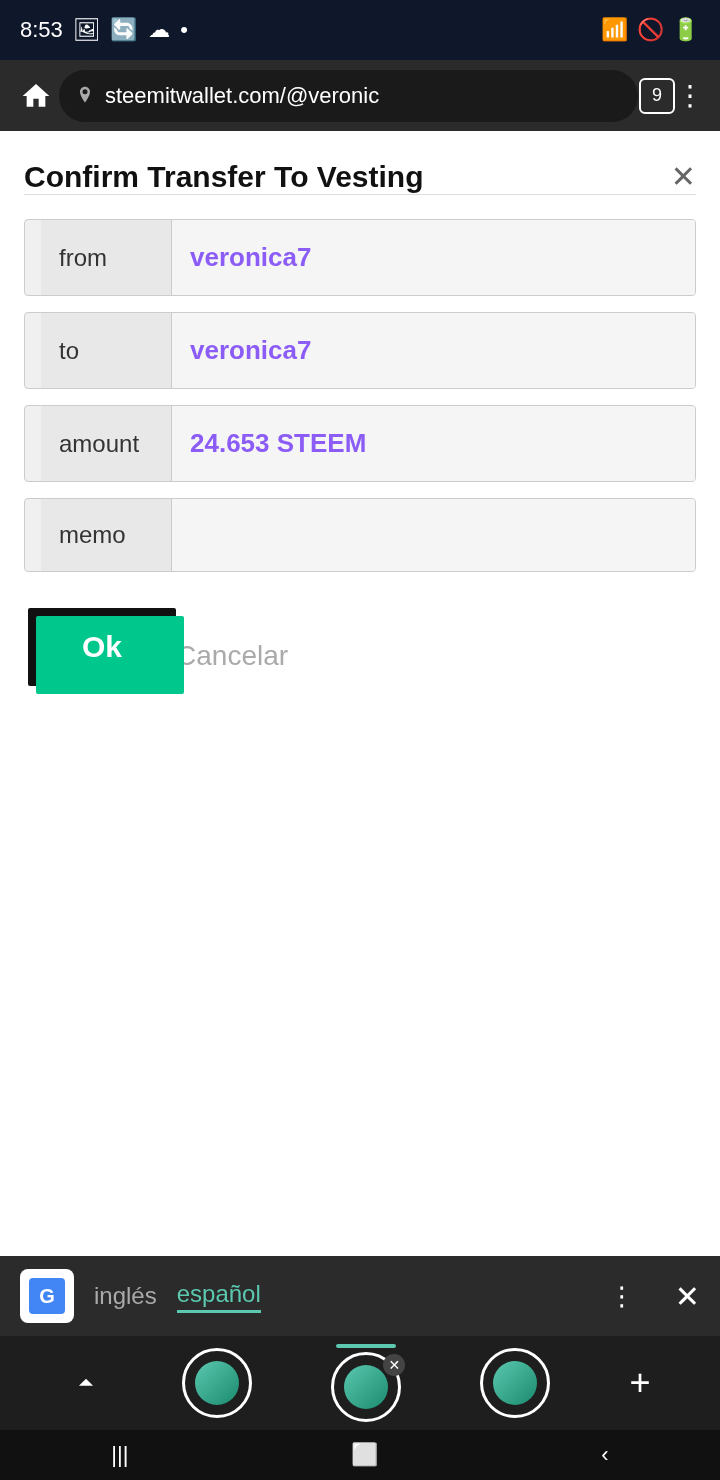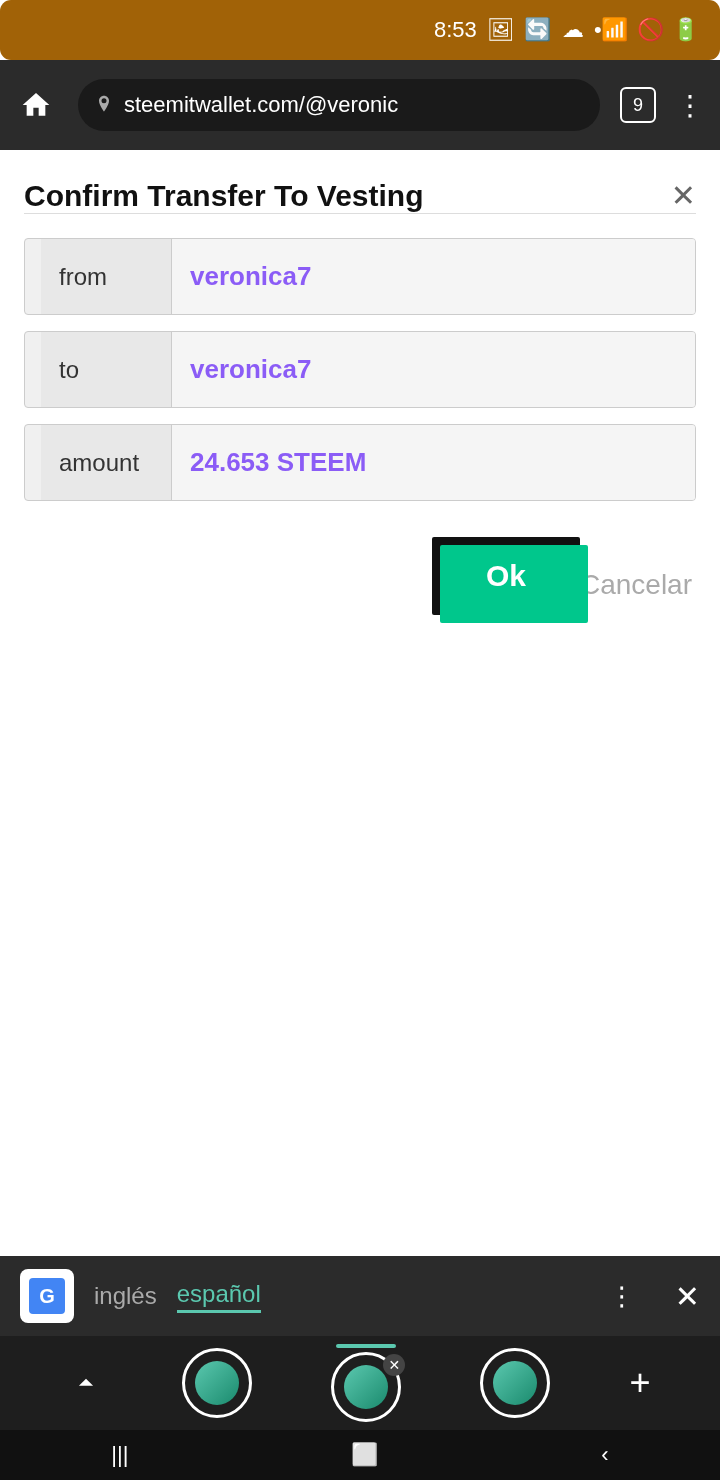--- a/index.html
+++ b/index.html
@@ -10,49 +10,48 @@
       background: #fff;
       font-family: sans-serif;
       overflow: hidden;
       position: relative;
     }
 
     
     .status-bar {
       width: 100%;
       height: 60px;
-      background: #a16207;
-      display: flex;
-      align-items: center;
-      justify-content: flex-end;
+      background: #0f172a;
+      display: flex;
+      align-items: center;
+      justify-content: space-between;
       padding: 0 20px;
       color: white;
       font-size: 22px;
-      border-radius: 11px;
     }
     .status-left {
       display: flex;
       align-items: center;
       gap: 10px;
     }
     .status-right {
       display: flex;
       align-items: center;
       gap: 8px;
     }
 
     
     .browser-bar {
       width: 100%;
-      height: 90px;
+      height: 71px;
       background: #2b2b2b;
       display: flex;
       align-items: center;
       padding: 0 14px;
-      gap: 20px;
+      gap: 1px;
     }
     .home-icon-wrap {
       width: 44px;
       height: 44px;
       display: flex;
       align-items: center;
       justify-content: center;
     }
     .address-bar {
       flex: 1;
@@ -149,21 +148,21 @@
       color: #8b5cf6;
       background: #f5f5f5;
       border-left: 1px solid #ccc;
       font-weight: bold;
     }
 
     
     .button-row {
       display: flex;
       align-items: center;
-      justify-content: flex-end;
+      justify-content: flex-start;
       margin-top: 36px;
       padding: 0 4px;
     }
     .ok-button {
       position: relative;
       background: #111;
       color: white;
       font-size: 30px;
       font-weight: bold;
       padding: 22px 54px;
@@ -379,20 +378,24 @@
     <div class="form-row">
       <div class="form-label">to</div>
       <div class="form-value">veronica7</div>
     </div>
 
     <div class="form-row">
       <div class="form-label">amount</div>
       <div class="form-value">24.653 STEEM</div>
     </div>
 
+    <div class="form-row">
+      <div class="form-label">memo</div>
+      <div class="form-value"></div>
+    </div>
 
     <div class="button-row">
       <button class="ok-button">Ok</button>
       <button class="cancel-button">Cancelar</button>
     </div>
   </div>
 </div>
 
 <div class="translator-bar">
   <div class="translate-icon-wrap">

